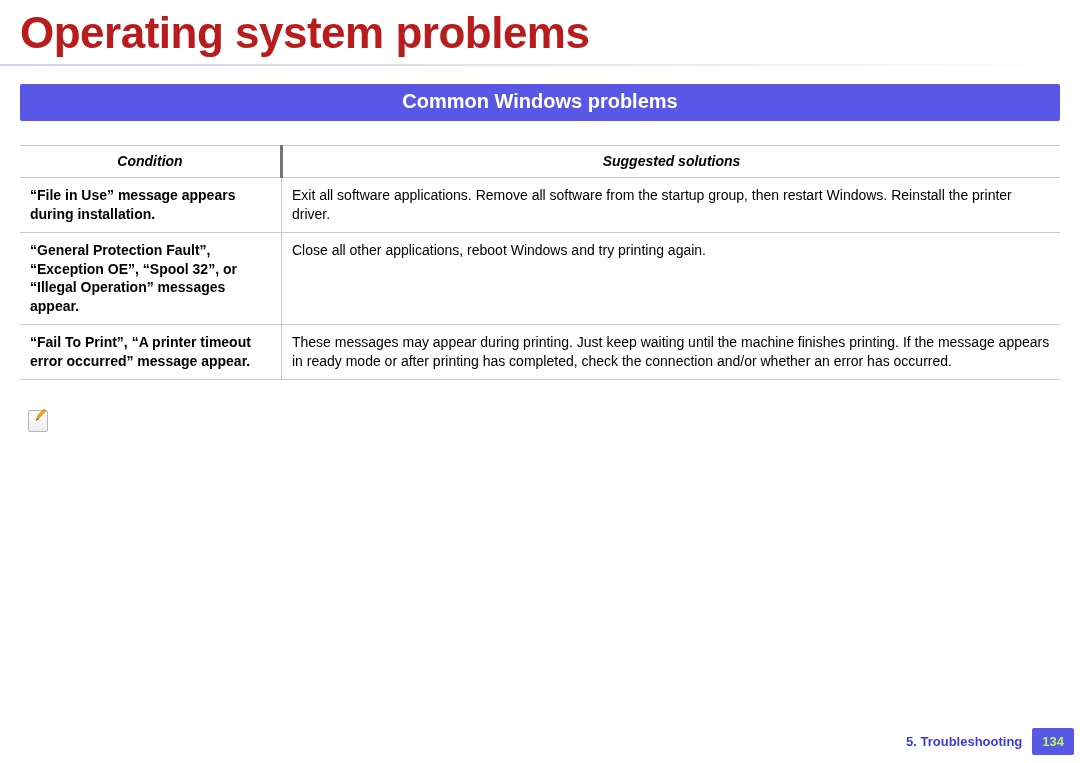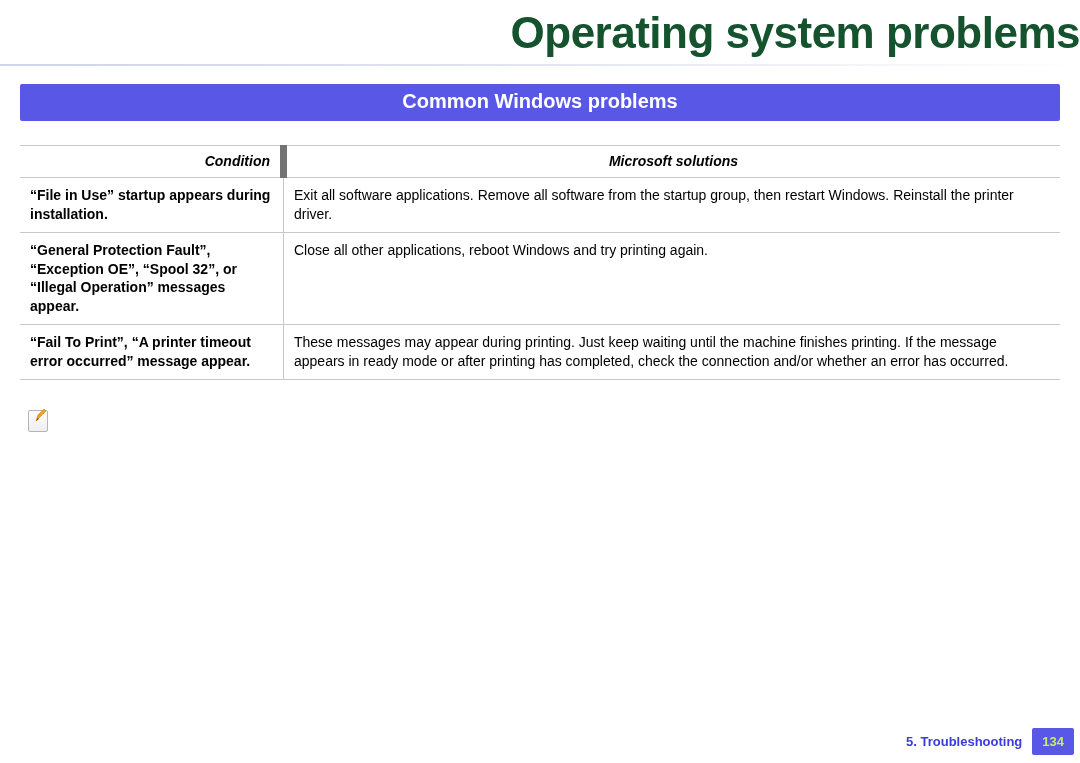--- a/index.html
+++ b/index.html
@@ -8,24 +8,23 @@
     width: 1080px;
     height: 763px;
     background: #ffffff;
     font-family: "Segoe UI", "Myriad Pro", Arial, sans-serif;
     color: #000;
     overflow: hidden;
   }
   .page-title {
     font-size: 44px;
     font-weight: 700;
-    color: #14532d;
+    color: #b91c1c;
     margin: 8px 0 2px 20px;
     letter-spacing: -0.5px;
-    text-align: right;
   }
   .title-underline {
     height: 2px;
     background: linear-gradient(to right, #d0d4e8 0%, #e2e4f2 50%, #ffffff 100%);
     margin: 6px 0 18px 0;
   }
   .section-bar {
     background: #5857e6;
     color: #ffffff;
     font-weight: 700;
@@ -45,22 +44,21 @@
   table.problems th {
     border-top: 1px solid #c9c9c9;
     border-bottom: 1px solid #c9c9c9;
     text-align: center;
     font-weight: 700;
     padding: 6px 10px;
     font-style: italic;
   }
   table.problems th.cond {
     width: 240px;
-    border-right: 7px solid #737373;
-    text-align: right;
+    border-right: 3px solid #737373;
   }
   table.problems td {
     border-bottom: 1px solid #c9c9c9;
     padding: 8px 10px;
     vertical-align: top;
   }
   table.problems td.cond {
     font-weight: 700;
     border-right: 1px solid #c9c9c9;
     width: 240px;
@@ -112,26 +110,26 @@
 
 <h1 class="page-title">Operating system problems</h1>
 <div class="title-underline"></div>
 
 <div class="section-bar">Common Windows problems</div>
 
 <table class="problems">
   <thead>
     <tr>
       <th class="cond">Condition</th>
-      <th>Microsoft solutions</th>
+      <th>Suggested solutions</th>
     </tr>
   </thead>
   <tbody>
     <tr>
-      <td class="cond">“File in Use” startup appears during installation.</td>
+      <td class="cond">“File in Use” message appears during installation.</td>
       <td>Exit all software applications. Remove all software from the startup group, then restart Windows. Reinstall the printer driver.</td>
     </tr>
     <tr>
       <td class="cond">“General Protection Fault”, “Exception OE”, “Spool 32”, or “Illegal Operation” messages appear.</td>
       <td>Close all other applications, reboot Windows and try printing again.</td>
     </tr>
     <tr>
       <td class="cond">“Fail To Print”, “A printer timeout error occurred” message appear.</td>
       <td>These messages may appear during printing. Just keep waiting until the machine finishes printing. If the message appears in ready mode or after printing has completed, check the connection and/or whether an error has occurred.</td>
     </tr>

